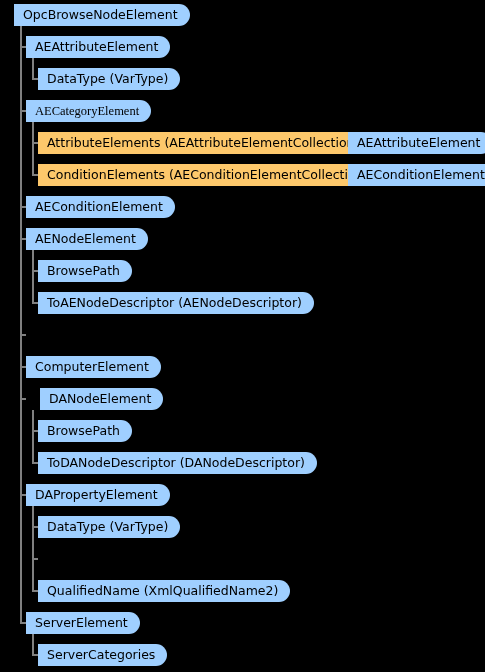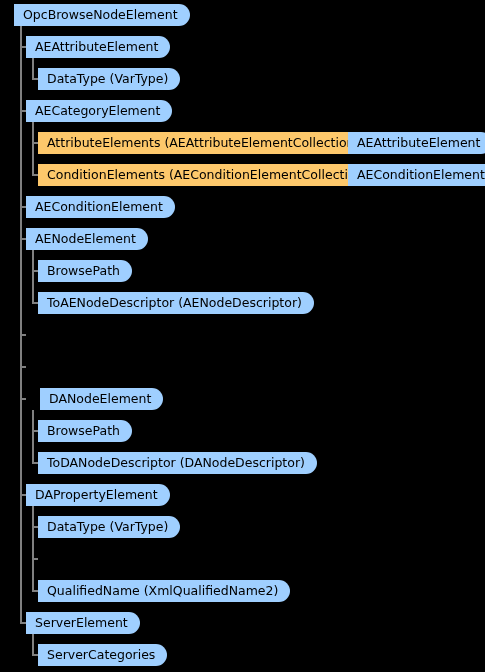--- a/index.html
+++ b/index.html
@@ -73,39 +73,40 @@
 
   <div class="link" style="left:338px; top:142px; width:10px;"></div>
   <div class="link" style="left:338px; top:174px; width:10px;"></div>
 
   <div class="node blue" style="left:14px; top:4px;">OpcBrowseNodeElement</div>
 
   <div class="node blue" style="left:26px; top:36px;">AEAttributeElement</div>
 
   <div class="node blue" style="left:38px; top:68px;">DataType (VarType)</div>
 
-  <div class="node blue" style="left:26px; top:100px;">AECategoryElement</div>
+  <div class="node blue" style="left:26px; top:100px;font-family:Liberation Serif, serif;">AECategoryElement</div>
 
   <div class="node orange" style="left:38px; top:132px;"><span>AttributeElements (AEAttributeElementCollection)</span><span class="chev"></span></div>
 
   <div class="node blue" style="left:348px; top:132px;">AEAttributeElement</div>
 
   <div class="node orange" style="left:38px; top:164px;"><span>ConditionElements (AEConditionElementCollection)</span><span class="chev"></span></div>
 
   <div class="node blue" style="left:348px; top:164px;">AEConditionElement</div>
 
   <div class="node blue" style="left:26px; top:196px;">AEConditionElement</div>
 
   <div class="node blue" style="left:26px; top:228px;">AENodeElement</div>
 
   <div class="node blue" style="left:38px; top:260px;">BrowsePath</div>
 
   <div class="node blue" style="left:38px; top:292px;">ToAENodeDescriptor (AENodeDescriptor)</div>
 
 
+  <div class="node blue" style="left:26px; top:356px;">ComputerElement</div>
 
   <div class="node blue" style="left:40px; top:388px;">DANodeElement</div>
 
   <div class="node blue" style="left:38px; top:420px;">BrowsePath</div>
 
   <div class="node blue" style="left:26px; top:484px;">DAPropertyElement</div>
 
   <div class="node blue" style="left:38px; top:452px;">ToDANodeDescriptor (DANodeDescriptor)</div>
 
   <div class="node blue" style="left:38px; top:516px;">DataType (VarType)</div>

